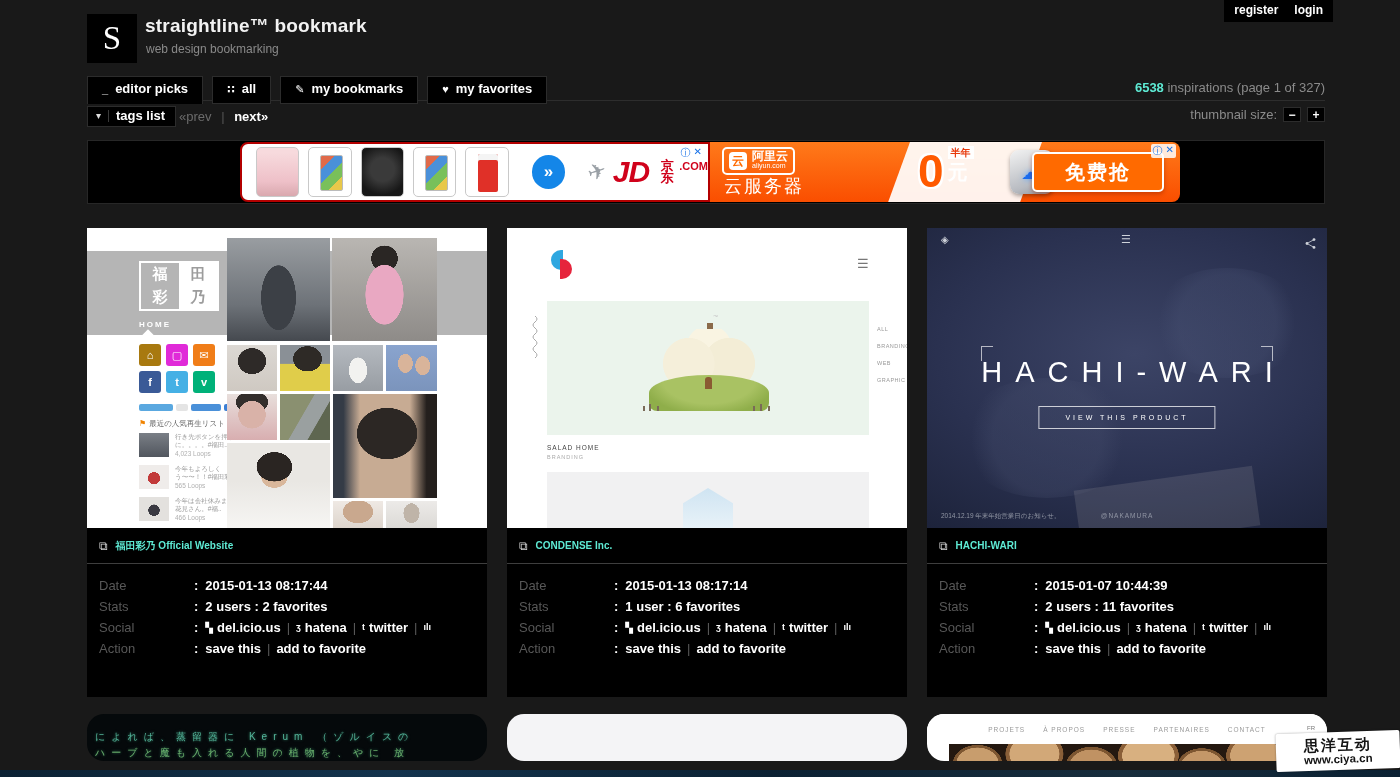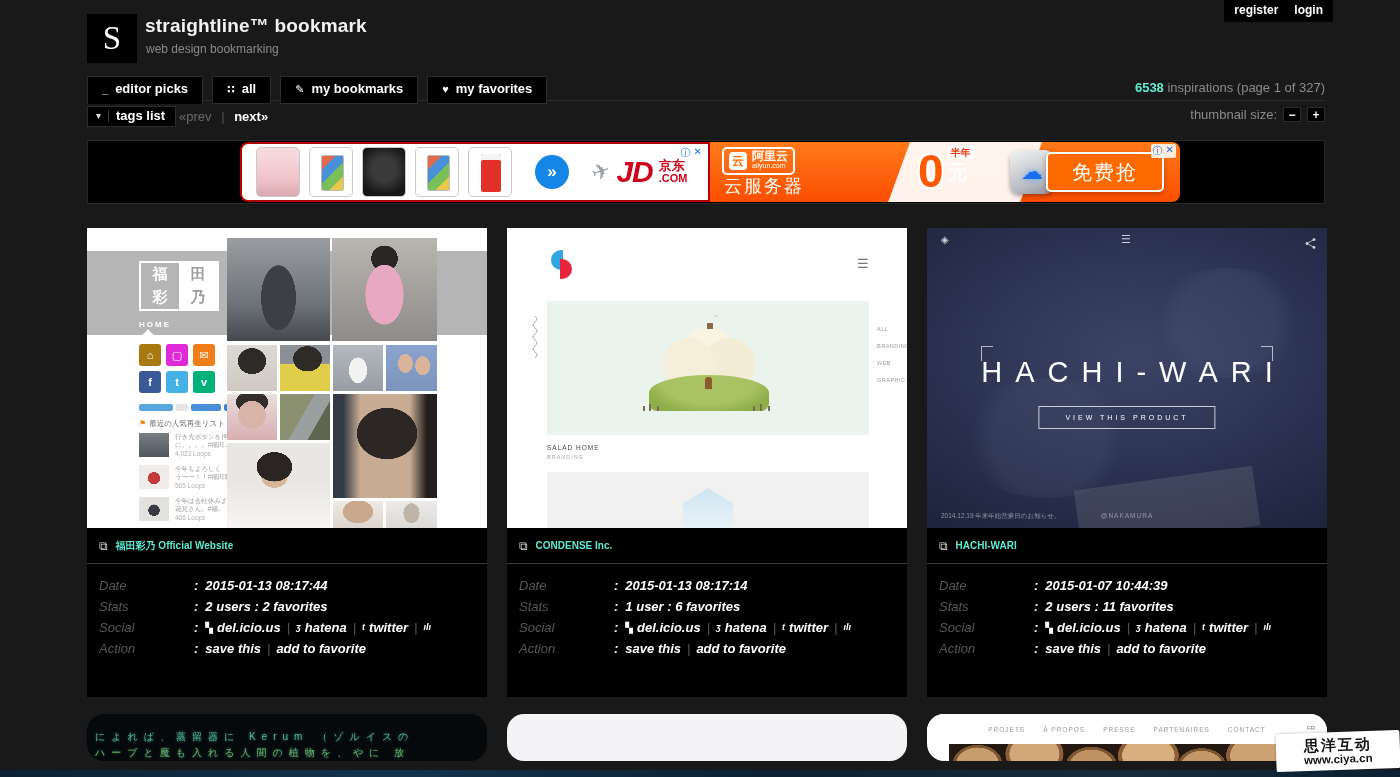--- a/index.html
+++ b/index.html
@@ -57,21 +57,21 @@
     background:linear-gradient(135deg,#e06a4a 0 25%,#4a90d9 25% 50%,#79c05a 50% 75%,#e8c84a 75%); }
   .prod.p3 { background:radial-gradient(circle at 50% 45%,#3a3a3a 0 35%,#171717 75%); }
   .prod.p5 { background:#fff; }
   .prod.p5::after { content:""; position:absolute; left:12px; top:6px; width:20px; height:38px; background:#e03028; border-radius:2px;
     box-shadow:inset 0 6px 0 #f4f4f4; }
   .jd-arrow { width:34px; height:34px; border-radius:50%; background:#1486e8; color:#fff; font-weight:bold;
     font-size:17px; display:flex; align-items:center; justify-content:center; margin-left:14px; cursor:pointer; }
   .jd-logo { display:flex; align-items:center; margin-left:14px; gap:6px; }
   .jd-plane { color:#9aa0a6; font-size:22px; transform:rotate(-18deg); }
   .jd-name { color:#d0021b; font-size:30px; font-weight:bold; font-style:italic; letter-spacing:-1px; }
-  .jd-col { display:flex; flex-direction:column; line-height:12px; }
+  .jd-col { display:flex; flex-direction:row; line-height:12px;text-align:center; }
   .jd-cn { color:#d0021b; font-size:13px; font-weight:bold; }
   .jd-com { color:#d0021b; font-size:11px; font-weight:bold; }
   .ad-badges { position:absolute; top:2px; right:4px; display:flex; gap:3px; font-size:10px; color:#1a73e8;
     background:rgba(255,255,255,.85); padding:0 2px; border-radius:2px; }
   .ad-aliyun { position:relative; width:470px; height:60px; border-radius:0 8px 8px 0; overflow:hidden;
     background:linear-gradient(180deg,#ff7a1a,#fa4e00); }
   .aly-swoosh { position:absolute; left:188px; top:-12px; width:132px; height:90px; background:rgba(255,255,255,.92);
     transform:skewX(-20deg); }
   .aly-logo { position:absolute; left:12px; top:5px; border:2px solid #fff; border-radius:5px; padding:2px 5px;
     display:flex; align-items:center; gap:5px; }
@@ -84,32 +84,32 @@
   .aly-price { position:absolute; left:208px; top:2px; display:flex; align-items:flex-start; }
   .aly-zero { color:#ff5a00; font-size:46px; font-weight:bold; line-height:54px;
     text-shadow:0 0 0 #fff,-2px 0 #fff,2px 0 #fff,0 -2px #fff,0 2px #fff,-2px -2px #fff,2px 2px #fff,-2px 2px #fff,2px -2px #fff; }
   .aly-unitcol { display:flex; flex-direction:column; margin-left:4px; margin-top:2px; }
   .aly-half { background:#fff; color:#e83a0c; font-size:10px; font-weight:bold; padding:1px 3px; line-height:11px; }
   .aly-yuan { color:#fff; font-size:20px; font-weight:bold; line-height:26px; }
   .aly-device { position:absolute; left:300px; top:8px; width:44px; height:44px; border-radius:9px;
     background:linear-gradient(160deg,#f2f2f2,#b9bcc2 70%,#8f939a); box-shadow:0 2px 4px rgba(0,0,0,.35);
     display:flex; align-items:center; justify-content:center; }
   .aly-device span { color:#1a6df0; font-size:22px; text-shadow:0 0 6px #58a6ff; }
-  .aly-cta { position:absolute; right:16px; top:10px; height:40px; padding:0 24px; background:#ff6a00;
-    border:2px solid #fff; border-radius:5px; color:#fff; font-size:20px; font-weight:normal; letter-spacing:2px;
+  .aly-cta { position:absolute; right:16px; top:10px; height:40px; padding:0 31px; background:#ff6a00;
+    border:2px solid #fff; border-radius:5px; color:#fff; font-size:20px; font-weight:bold; letter-spacing:2px;
     display:flex; align-items:center; box-shadow:0 2px 4px rgba(140,30,0,.45); cursor:pointer; }
 
   
   .card { position:absolute; top:228px; width:400px; }
   .thumb { position:relative; width:400px; height:300px; overflow:hidden; background:#fff; cursor:pointer; }
   .cardtitle { height:36px; background:#000; display:flex; align-items:center; gap:8px; padding:0 12px;
     border-bottom:1px solid #3e3e3e; }
   .cardtitle .wicon { color:#d8d8d8; font-size:12px; }
   .cardtitle .ttl { color:#5eead4; font-size:10px; font-weight:bold; }
-  .details { background:#000; height:133px; padding:11px 12px 0 12px; font-size:13px;font-style:italic; }
+  .details { background:#000; height:133px; padding:11px 12px 0 12px; font-size:13px; }
   .drow { display:flex; line-height:21px; }
   .dlabel { width:95px; color:#585858; }
   .dval { color:#fff; font-weight:bold; display:flex; align-items:center; white-space:nowrap; }
   .dval .colon { margin-right:7px; }
   .dsep { color:#5a5a5a; font-weight:normal; margin:0 6px; }
   .glyph { font-size:9px; margin-right:4px; color:#fff; }
   .g-del { font-size:10px; }
   .link { cursor:pointer; }
 
   

